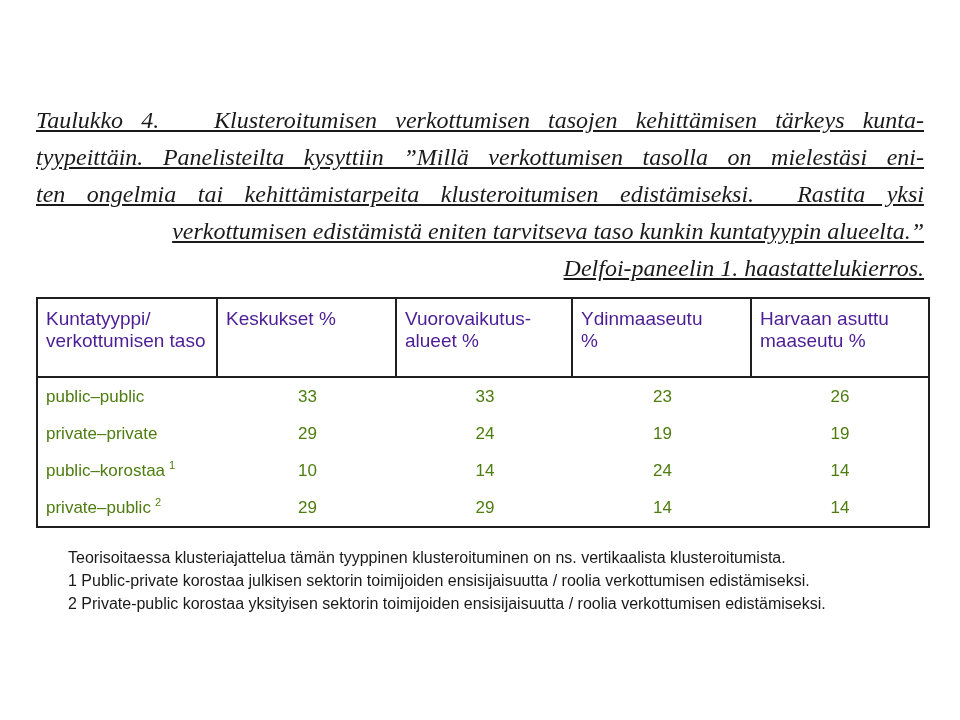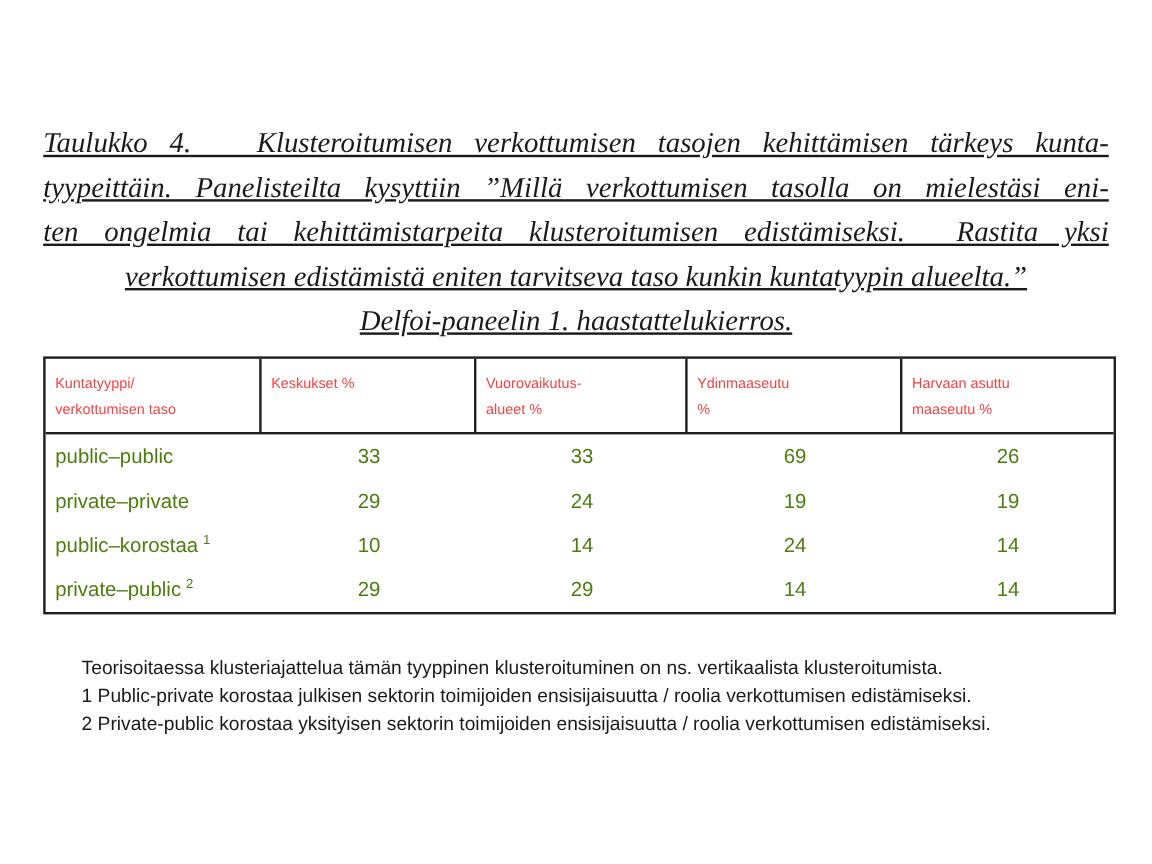--- a/index.html
+++ b/index.html
@@ -28,46 +28,46 @@
     font-size: 24px;
     line-height: 37px;
     color: #1a1a1a;
     text-decoration: underline;
   }
   .cap-line.just {
     text-align: justify;
     text-align-last: justify;
   }
   .cap-line.left {
-    text-align: center;
+    text-align: right;
   }
 
   
   .dtable {
     position: absolute;
     left: 36px;
     top: 297px;
     width: 894px;
     box-sizing: border-box;
     border: 2px solid #1f1f1f;
     background: #ffffff;
   }
   .thead {
     display: grid;
     grid-template-columns: 180px 179px 176px 179px 176px;
     border-bottom: 2px solid #1f1f1f;
   }
   .th {
     box-sizing: border-box;
-    padding: 9px 8px 8px 8px;
-    font-size: 12px;
+    padding: 9px 8px 24px 8px;
+    font-size: 19px;
     line-height: 22px;
     white-space: pre-line;
     border-right: 2px solid #1f1f1f;
-    color: #ef4444;
+    color: #4c1d95;
   }
   .th:last-child { border-right: none; }
 
   .tbody { padding: 0; }
   .trow {
     display: grid;
     grid-template-columns: 180px 179px 176px 179px 176px;
     height: 37px;
     align-items: center;
     font-size: 17px;
@@ -119,21 +119,21 @@
       <div class="th">Harvaan asuttu
 maaseutu %</div>
     </div>
 
     <div class="tbody">
 
       <div class="trow">
         <div class="td label"><span>public–public</span><sup class="fn"></sup></div>
         <div class="td num">33</div>
         <div class="td num">33</div>
-        <div class="td num">69</div>
+        <div class="td num">23</div>
         <div class="td num">26</div>
       </div>
 
       <div class="trow">
         <div class="td label"><span>private–private</span><sup class="fn"></sup></div>
         <div class="td num">29</div>
         <div class="td num">24</div>
         <div class="td num">19</div>
         <div class="td num">19</div>
       </div>

